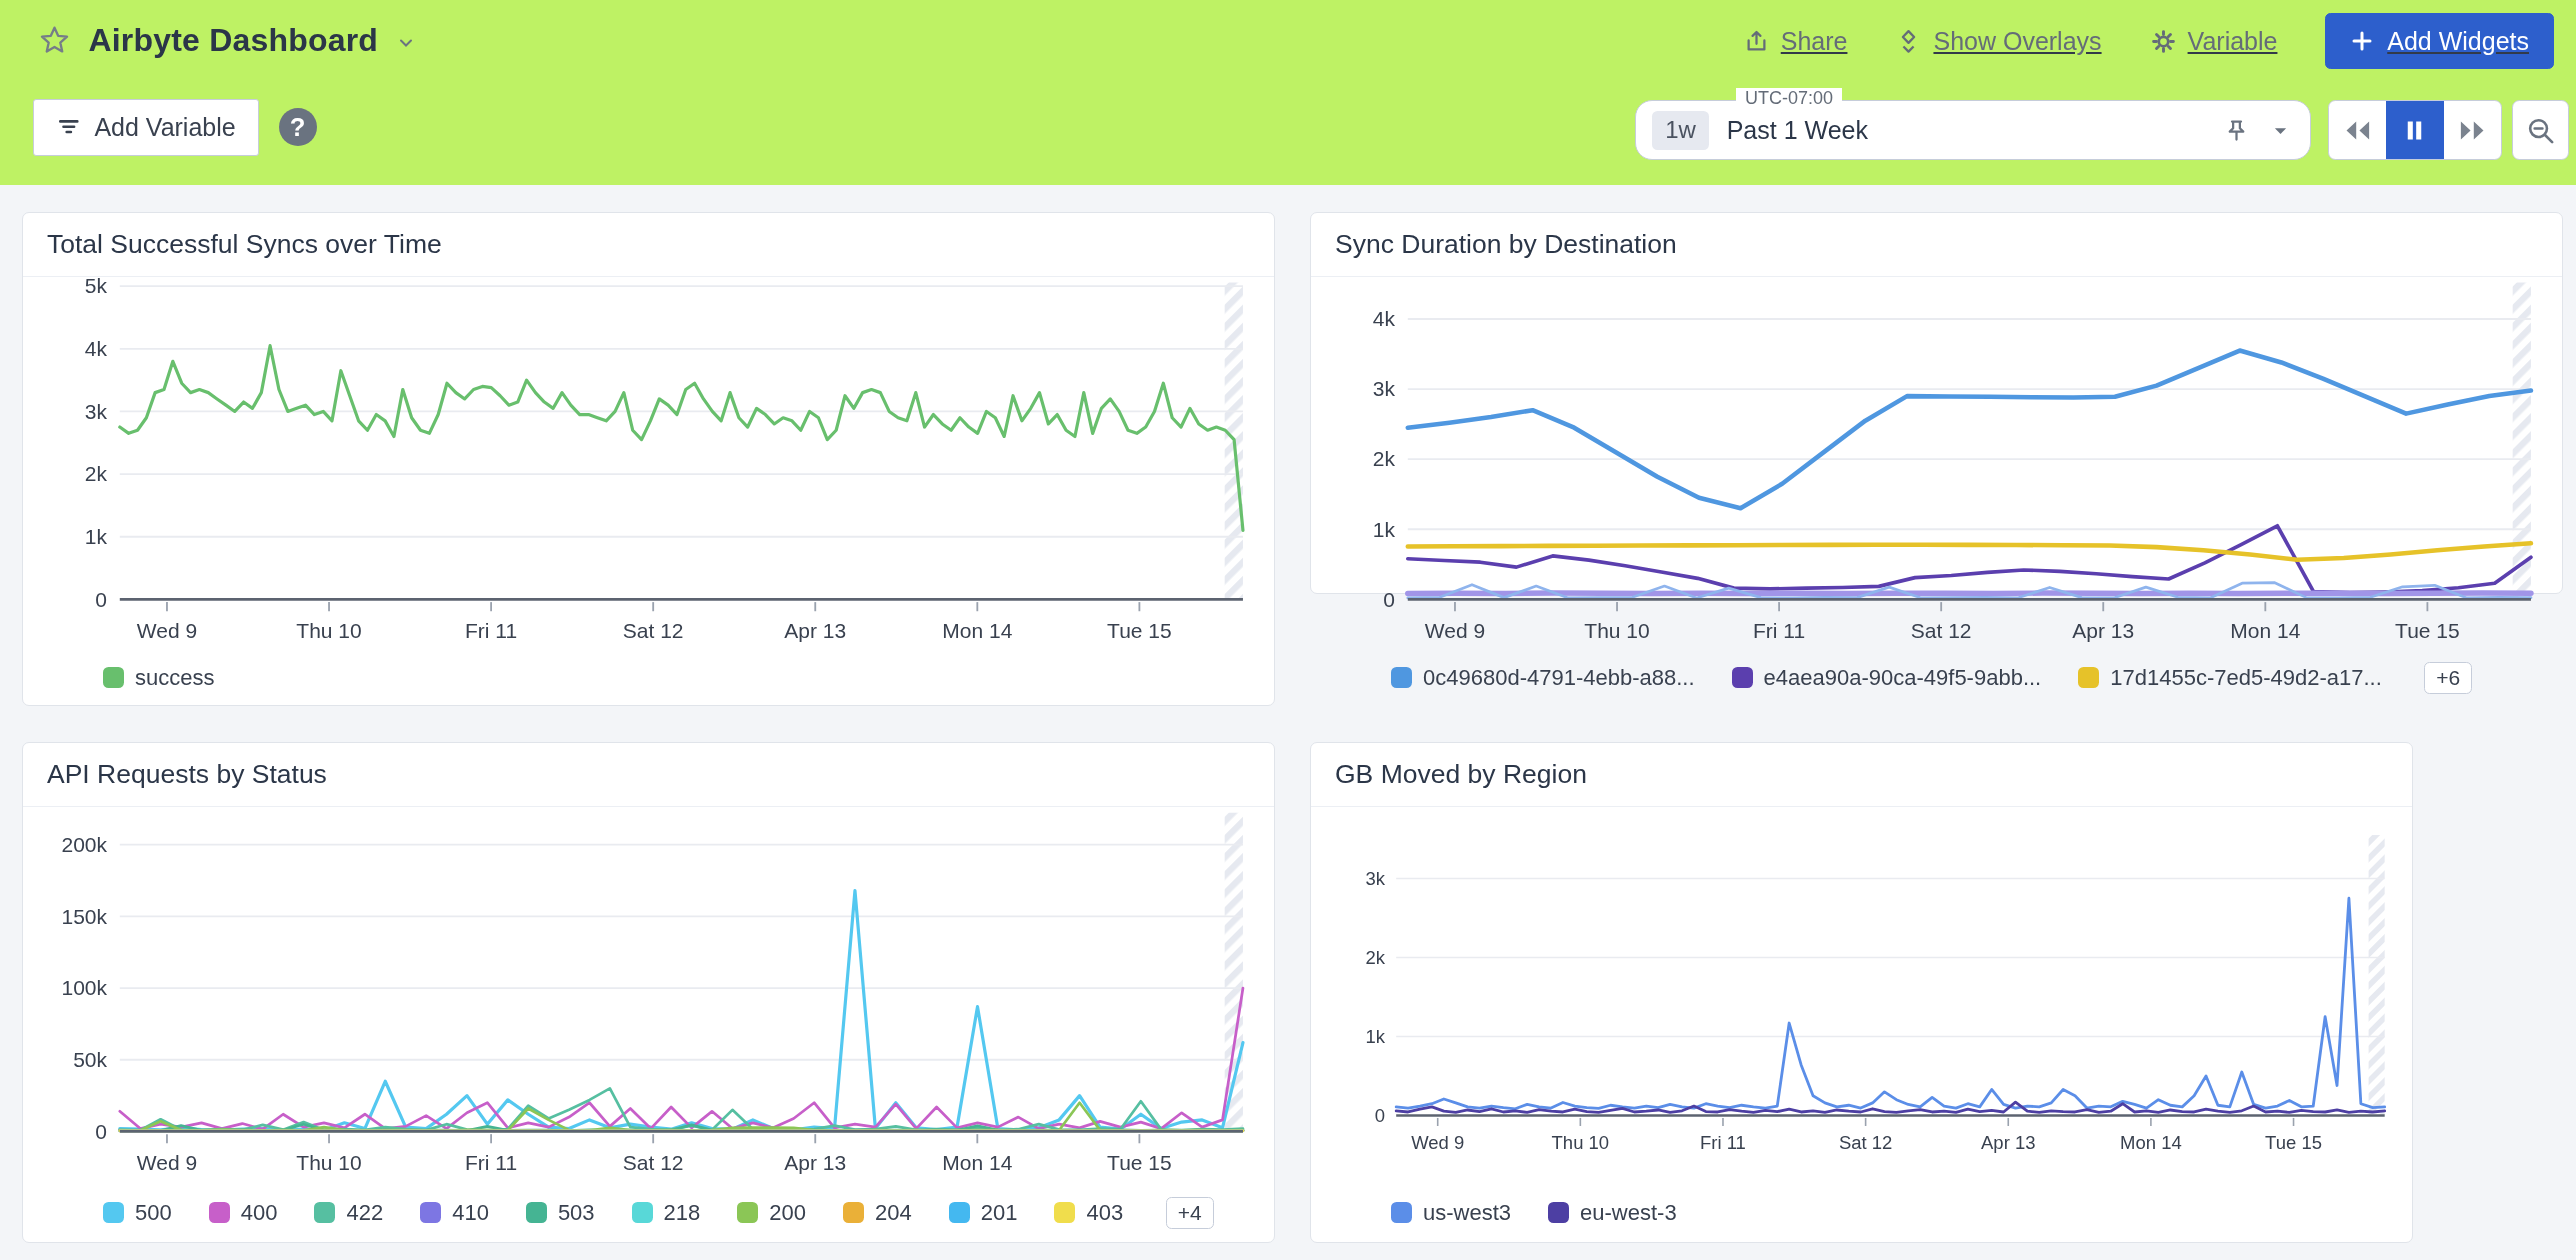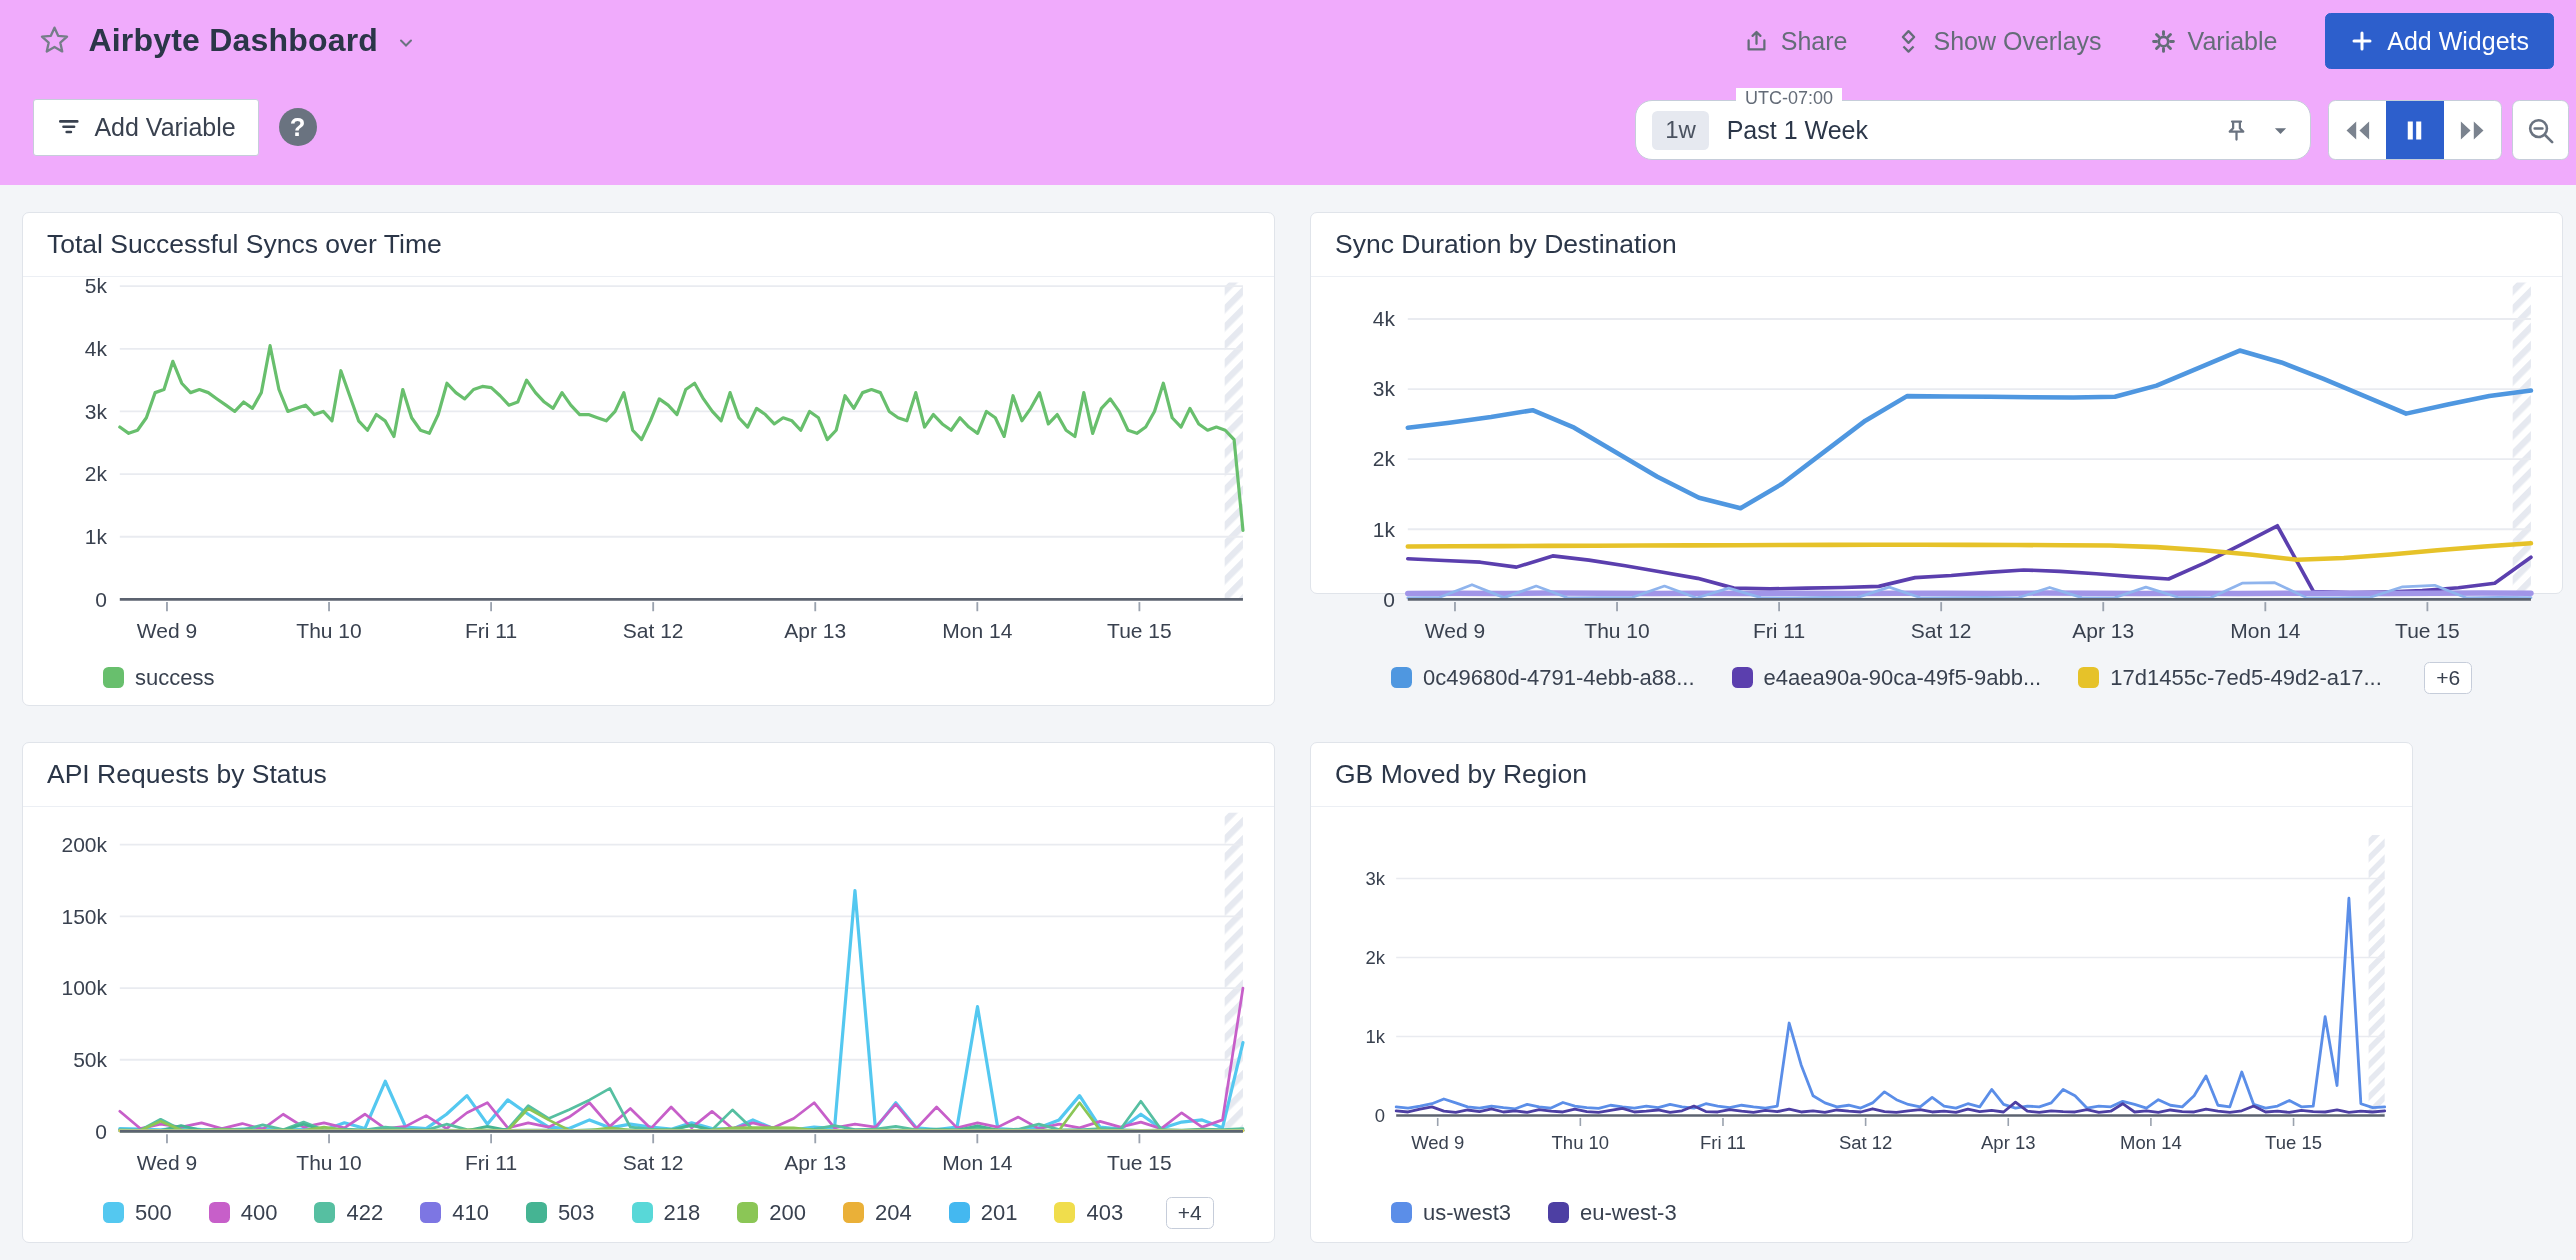--- a/index.html
+++ b/index.html
@@ -1,26 +1,26 @@
 <!DOCTYPE html>
 <html style="font-size:14.6px"><head>
 <meta charset="utf-8">
 <style>
   * { margin:0; padding:0; box-sizing:border-box; }
   html,body { width:2576px; height:1261px; }
   body { font-family:"Liberation Sans", sans-serif; background:#f3f5f8; position:relative; overflow:hidden; color:#323a49; }
 
   
-  .topbar { position:absolute; left:0; top:0; width:2576px; height:185px; background:#f0abfc; }
+  .topbar { position:absolute; left:0; top:0; width:2576px; height:185px; background:#bef264; }
   .title-row { position:absolute; left:37px; top:22px; display:flex; align-items:center; gap:16.4px; }
   .dash-title { font-size:32px; font-weight:600; color:#2b3648; letter-spacing:0.2px; }
   .star { width:35px; height:35px; }
   .title-caret { width:24px; height:24px; margin-top:5.5px; }
 
-  .header-actions { position:absolute; right:22px; top:12.8px; display:flex; align-items:center; gap:48px; }
+  .header-actions { position:absolute; right:22px; top:12.8px; display:flex; align-items:center; gap:48px;text-decoration:underline; }
   .h-action { display:flex; align-items:center; gap:11px; color:#646c78; font-size:25px; cursor:pointer; }
   .h-action svg { width:27px; height:27px; }
   .btn-primary { display:flex; align-items:center; gap:12.8px; background:#2d5fcc; color:#fff;
                  font-size:25px; padding:12.8px 24px; border-radius:5.5px; border:0.9px solid #2d5fcc; cursor:pointer; }
   .btn-primary svg { width:24px; height:24px; }
 
   .toolbar-row { position:absolute; left:33px; top:99px; display:flex; align-items:center; gap:20px; }
   .btn-outline { display:flex; align-items:center; gap:12.8px; background:#fff; border:0.9px solid #c6cdda;
                  border-radius:3px; padding:12.8px 22px; font-size:25px; color:#39414f; cursor:pointer; }
   .help-circle { width:38px; height:38px; border-radius:50%; background:#6a7380; color:#fff; font-size:25.6px;

